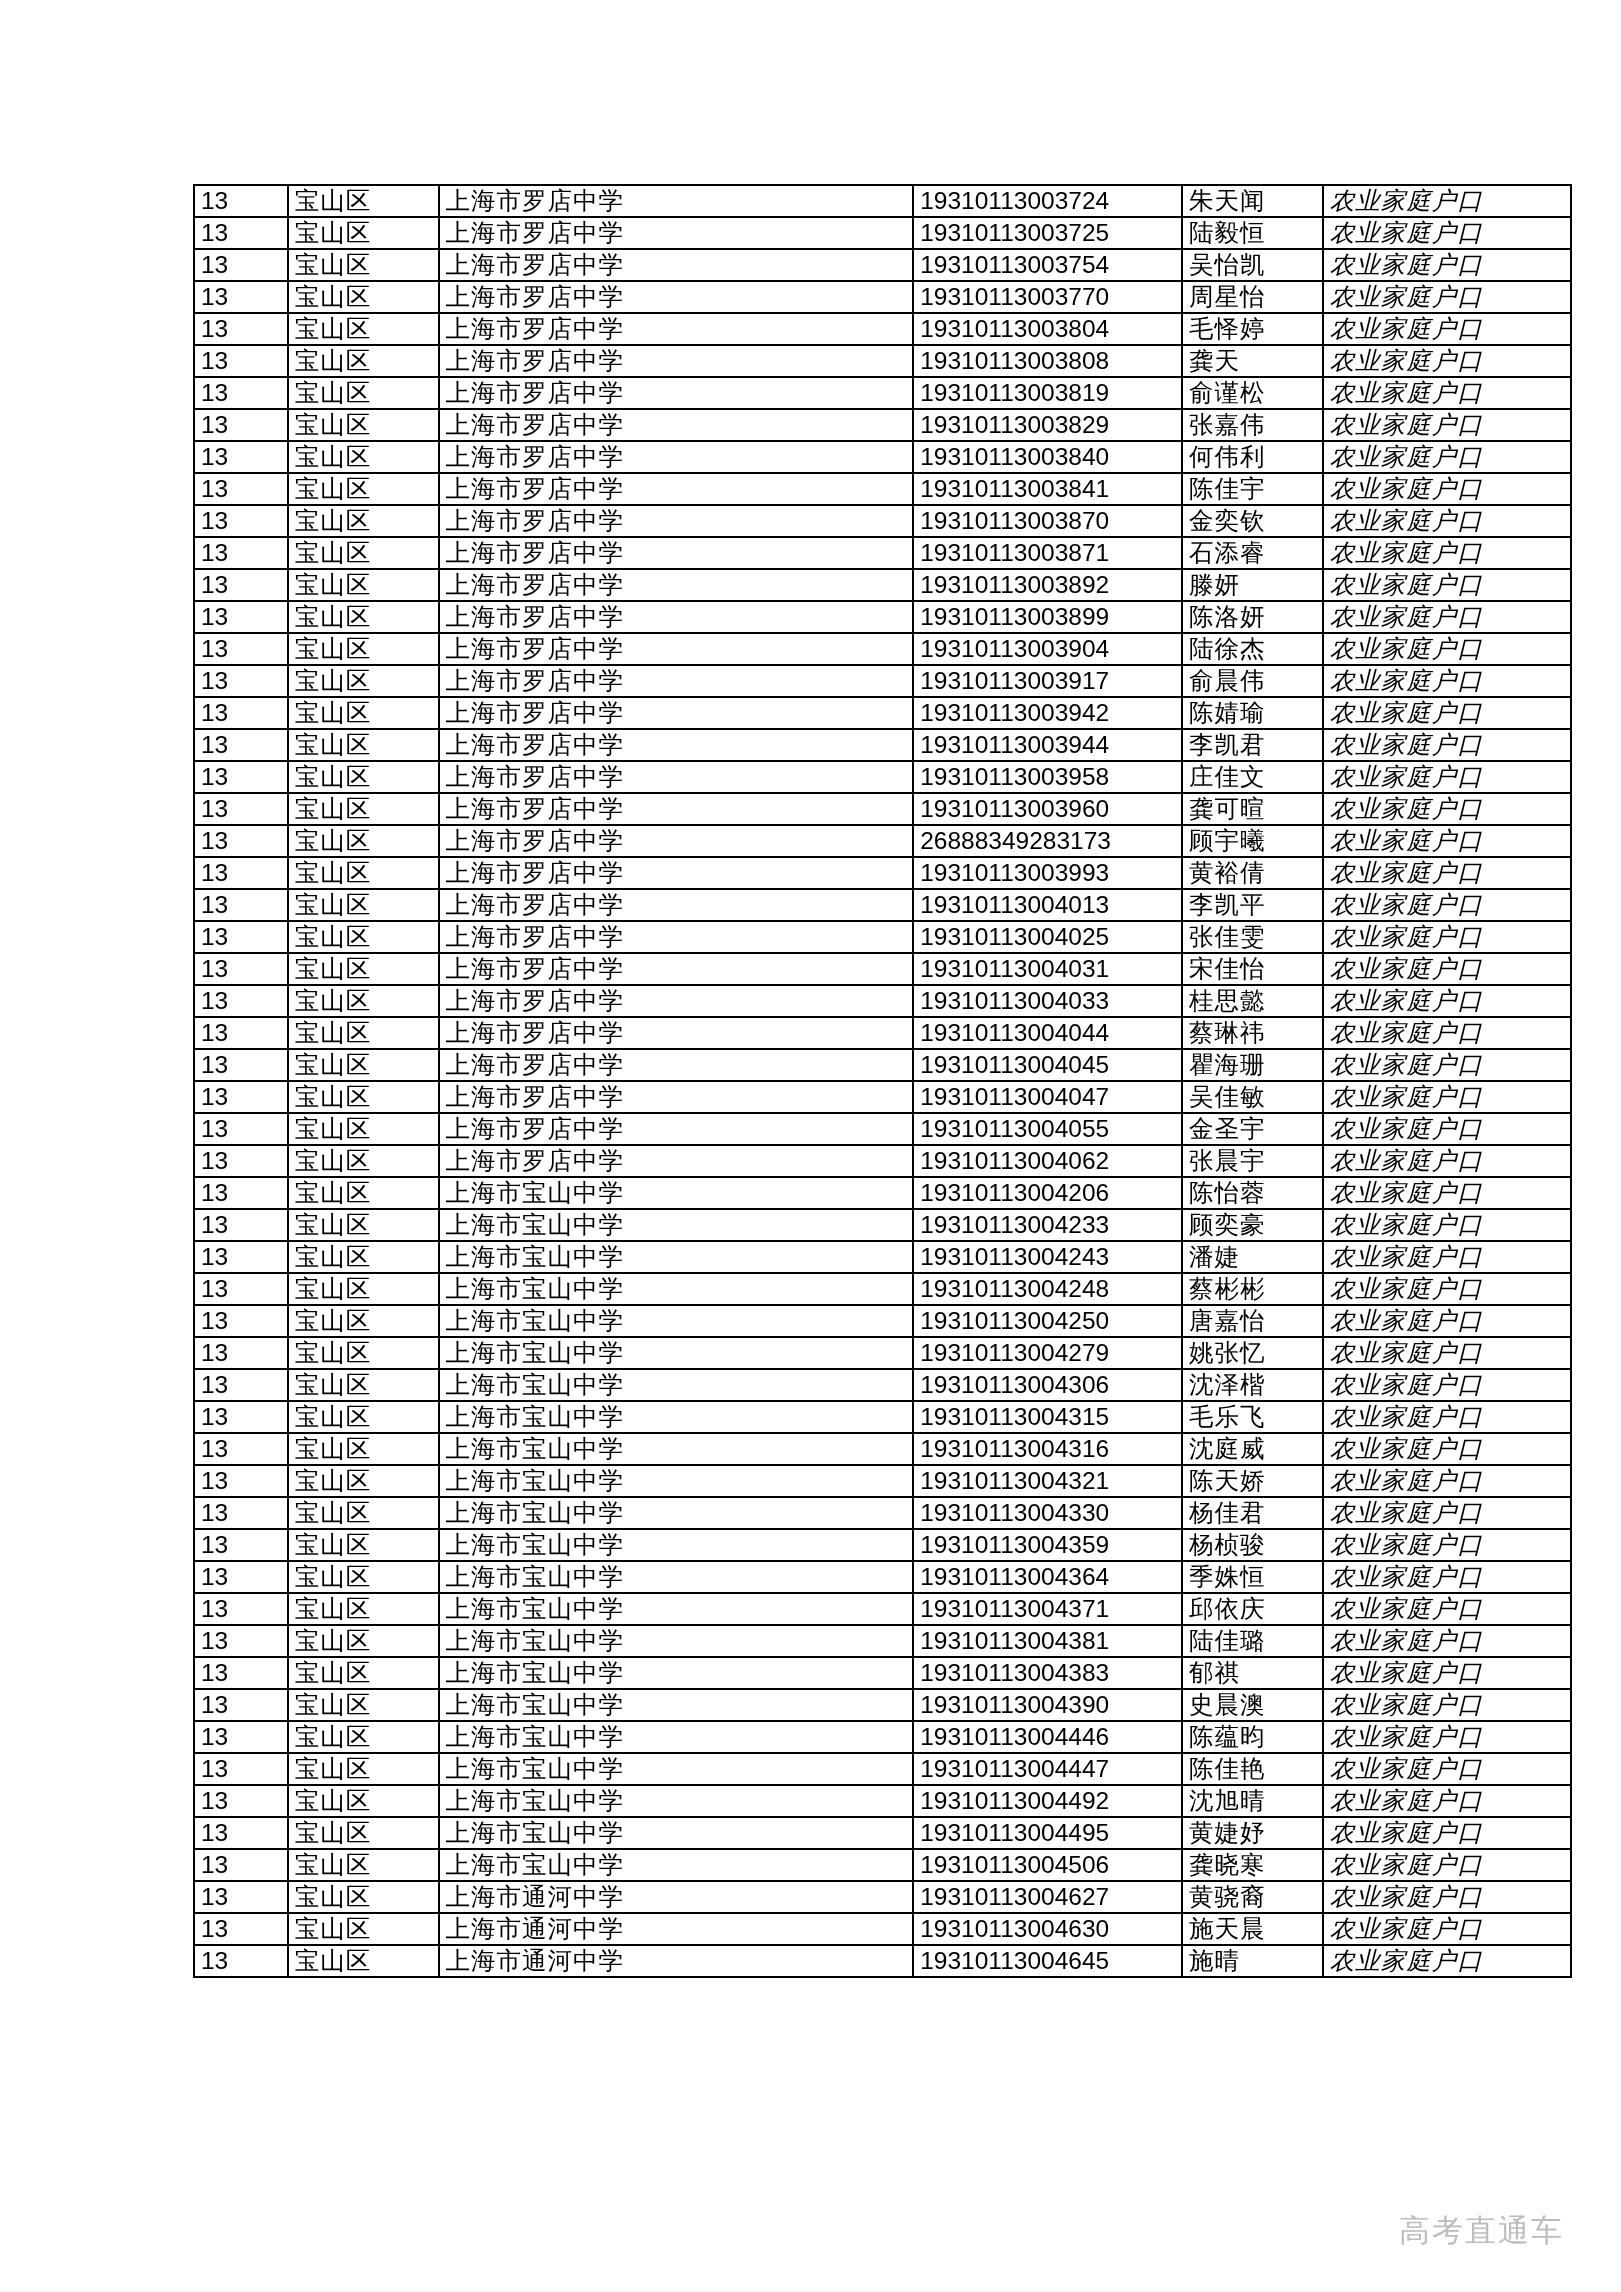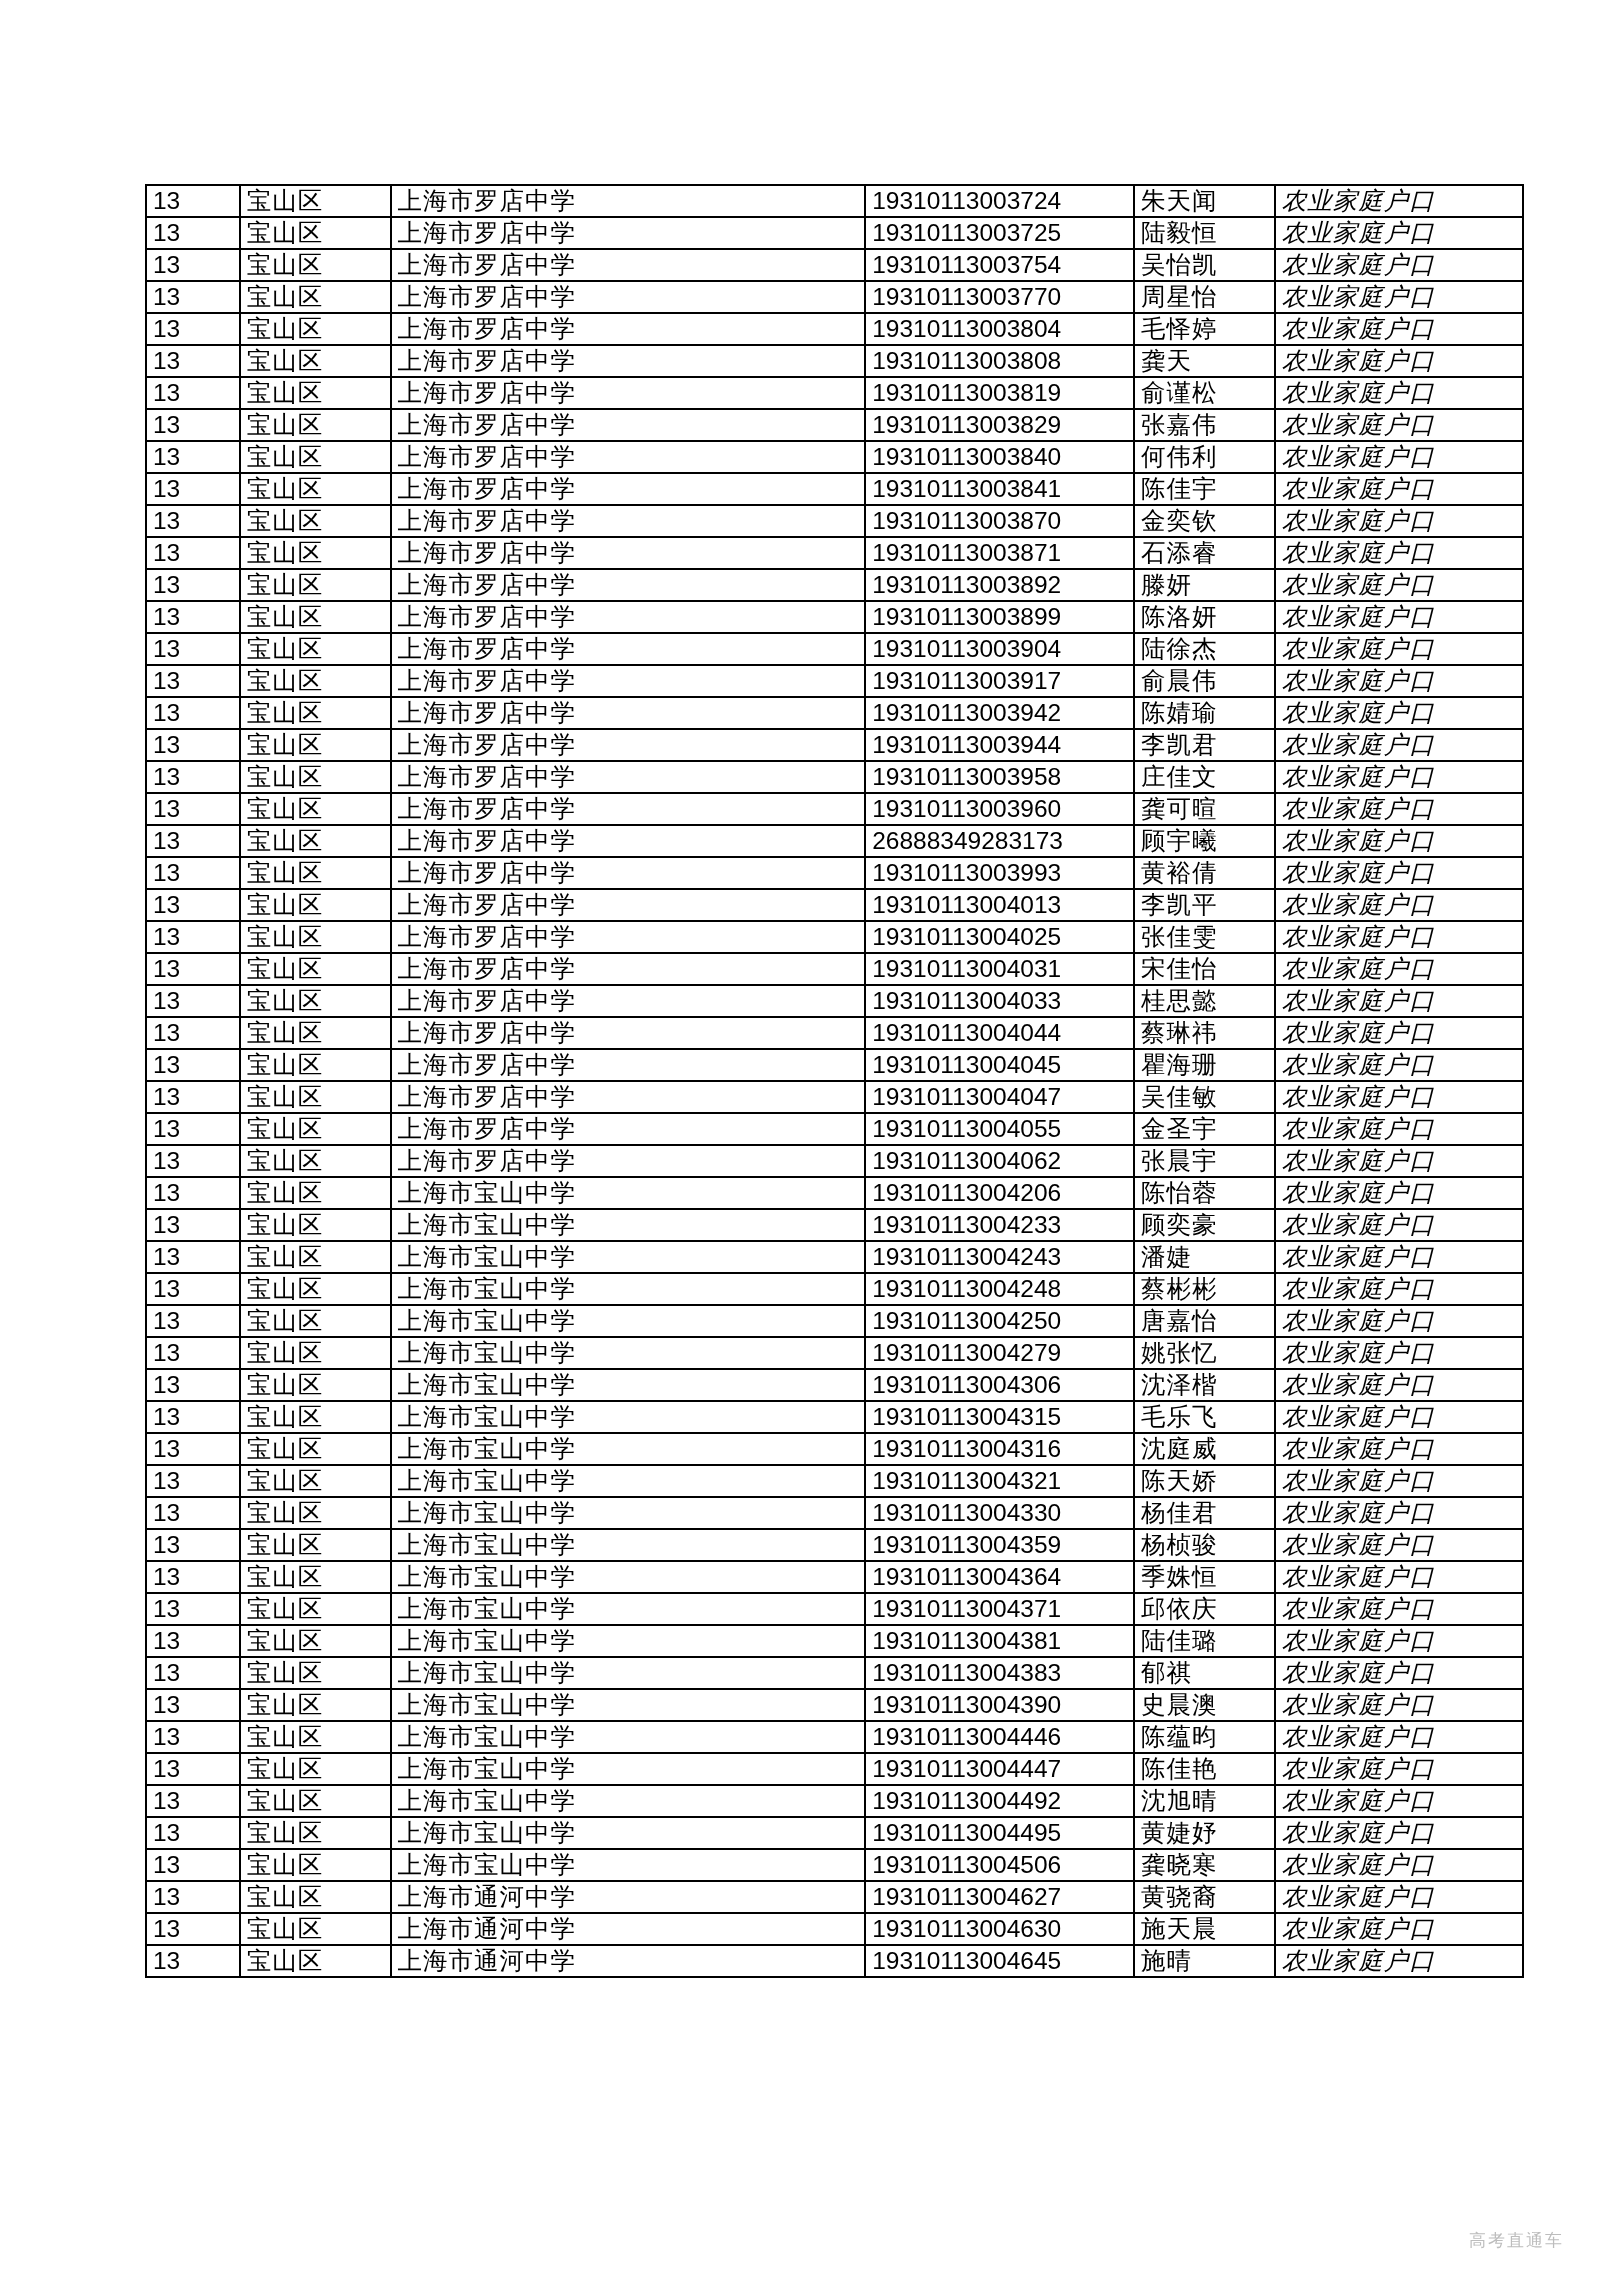--- a/index.html
+++ b/index.html
@@ -26,20 +26,21 @@
     position: absolute;
     left: 145px;
     top: 184px;
     width: 1295px;
   }
   table.roster {
     border-collapse: collapse;
     table-layout: fixed;
     width: 1295px;
     border: 2.9px solid #000000;
+    margin-left: 48px;
   }
   table.roster td {
     border: 2px solid #000000;
     padding: 0 5.9px;
     height: 30px;
     line-height: 30px;
     font-size: 24.5px;
     color: #000000;
     white-space: nowrap;
     overflow: hidden;
@@ -58,21 +59,21 @@
     letter-spacing: 0px;
   }
   .c-district, .c-school, .c-name, .c-household {
     font-family: "DejaVu Sans", "Liberation Sans", sans-serif;
     letter-spacing: 1px;
   }
   .watermark {
     position: absolute;
     right: 57px;
     bottom: 41px;
-    font-size: 17px;
+    font-size: 31px;
     letter-spacing: 2px;
     color: #bdbdbd;
     font-family: "DejaVu Sans", "Liberation Sans", sans-serif;
     user-select: none;
   }
 </style>
 </head>
 <body>
 
 <div class="page">

